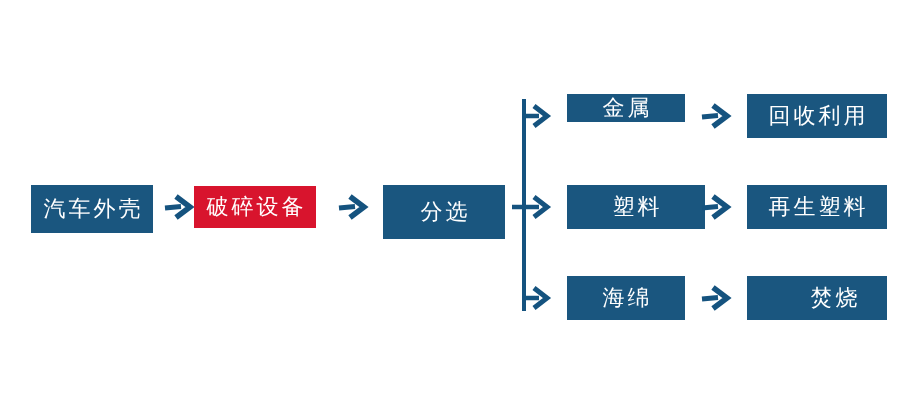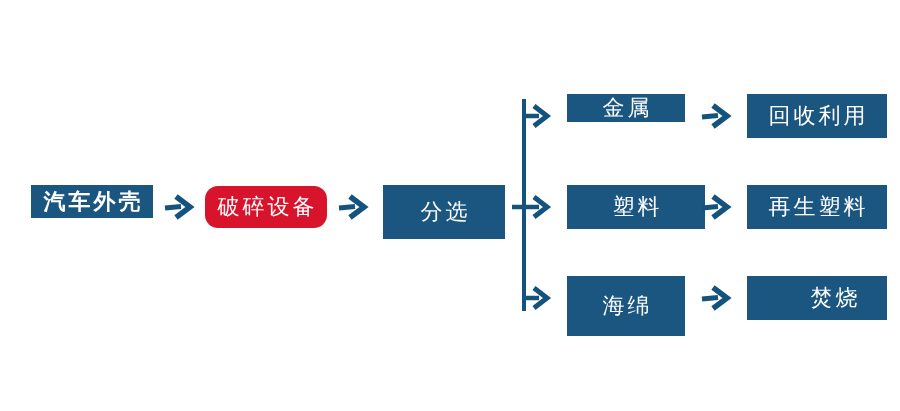--- a/index.html
+++ b/index.html
@@ -34,28 +34,28 @@
   .vline{
     position:absolute;
     background:var(--arrow-blue);
   }
 </style>
 </head>
 <body>
 
 <div class="canvas">
 
-  <div class="node blue" style="left:31px;top:185px;width:122px;height:33px;font-weight:bold;">汽车外壳</div>
+  <div class="node blue" style="left:31px;top:185px;width:122px;height:48px;">汽车外壳</div>
 
   <svg class="arrow" style="left:163px;top:192px;" width="32" height="30" viewBox="0 0 32 30">
     <path d="M2 16 L18 14.5" stroke-width="5"></path>
     <path d="M13 4.5 L27 15 L13 25.5" stroke-width="5.5"></path>
   </svg>
 
-  <div class="node red" style="left:205px;top:186px;width:122px;height:42px;border-radius:13px;">破碎设备</div>
+  <div class="node red" style="left:194px;top:186px;width:122px;height:42px;">破碎设备</div>
 
   <svg class="arrow" style="left:337px;top:192px;" width="32" height="30" viewBox="0 0 32 30">
     <path d="M2 16 L18 14.5" stroke-width="5"></path>
     <path d="M13 4.5 L27 15 L13 25.5" stroke-width="5.5"></path>
   </svg>
 
   <div class="node blue" style="left:383px;top:185px;width:122px;height:54px;">分选</div>
 
   <div class="vline" style="left:522px;top:99px;width:4px;height:212px;"></div>
 
@@ -78,20 +78,20 @@
   <svg class="arrow" style="left:700px;top:192px;" width="32" height="30" viewBox="0 0 32 30">
     <path d="M2 16 L18 14.5" stroke-width="5"></path>
     <path d="M13 4.5 L27 15 L13 25.5" stroke-width="5.5"></path>
   </svg>
   <div class="node blue" style="left:747px;top:185px;width:140px;height:44px;">再生塑料</div>
 
   <svg class="arrow" style="left:524px;top:283px;" width="30" height="30" viewBox="0 0 30 30">
     <path d="M0 15 L15 15" stroke-width="4.5"></path>
     <path d="M10 5 L23 15 L10 25" stroke-width="5"></path>
   </svg>
-  <div class="node blue" style="left:567px;top:276px;width:118px;height:60px;">海绵</div>
+  <div class="node blue" style="left:567px;top:276px;width:118px;height:44px;">海绵</div>
   <svg class="arrow" style="left:700px;top:283px;" width="32" height="30" viewBox="0 0 32 30">
     <path d="M2 16 L18 14.5" stroke-width="5"></path>
     <path d="M13 4.5 L27 15 L13 25.5" stroke-width="5.5"></path>
   </svg>
   <div class="node blue" style="left:747px;top:276px;width:140px;height:44px;padding-left:34px;">焚烧</div>
 
 </div>
 
 </body></html>

